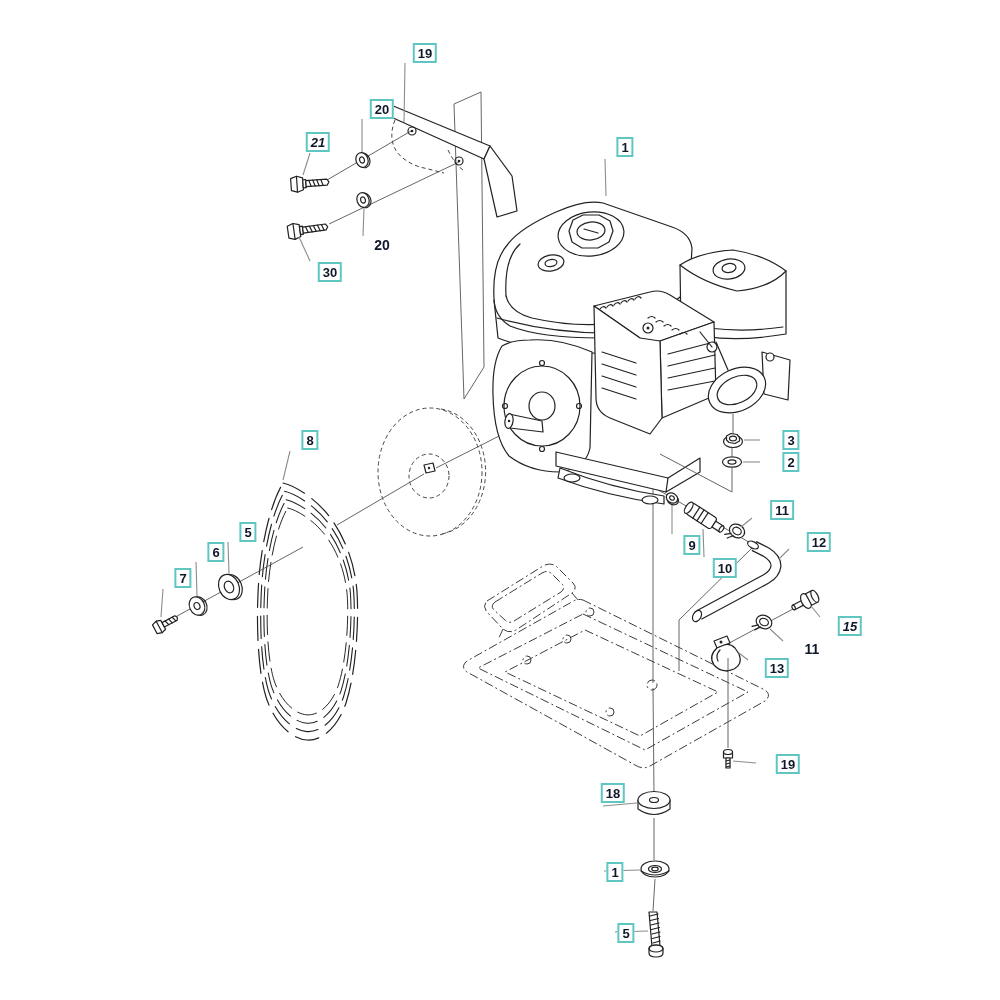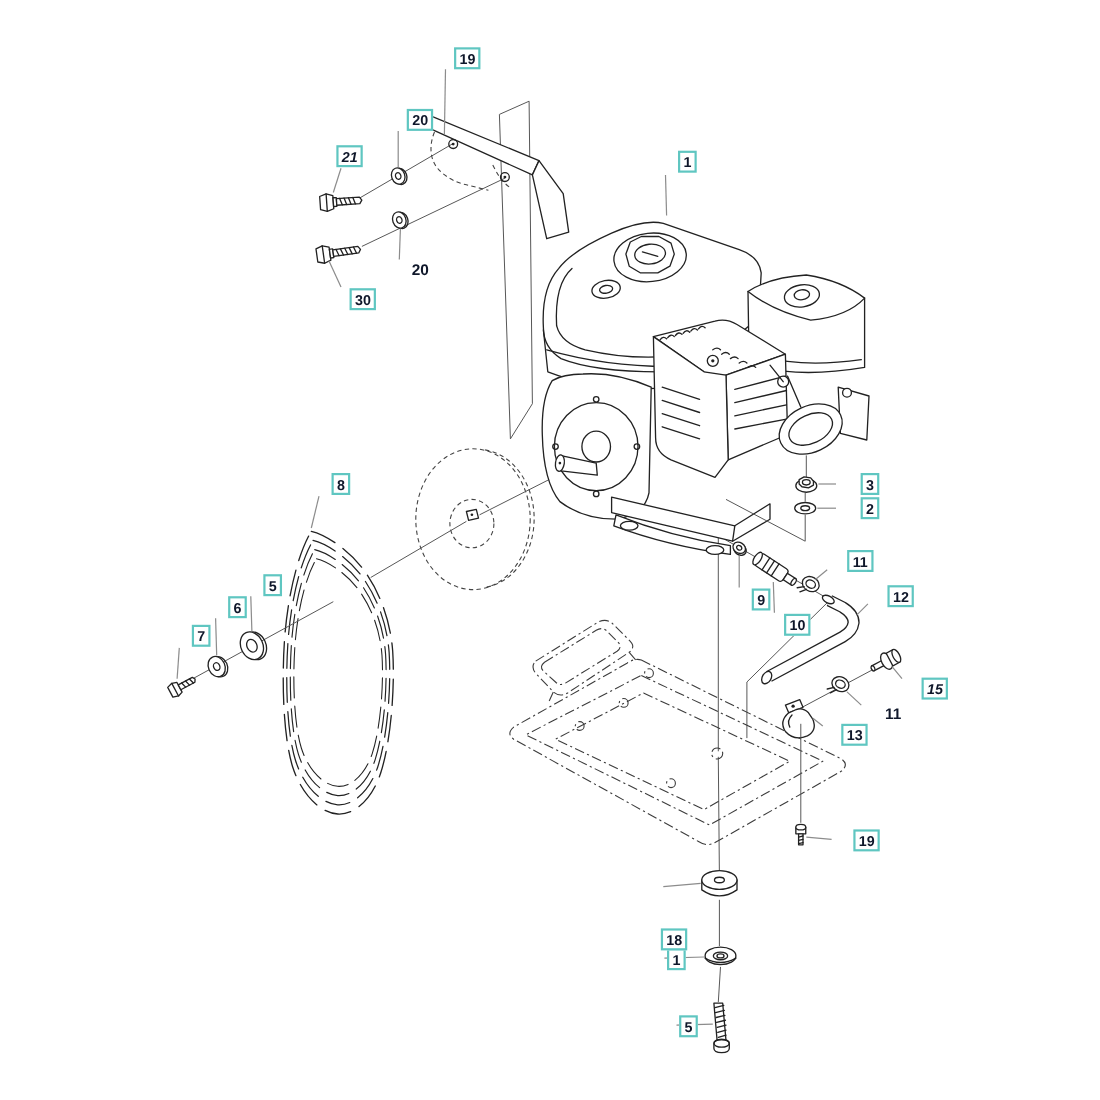--- a/index.html
+++ b/index.html
@@ -380,21 +380,21 @@
       <div class="callout boxed" style="left: 672px; top: 545px;">9</div>
       <div class="callout boxed" style="left: 705px; top: 568px;">10</div>
       <div class="callout boxed" style="left: 762px; top: 510px;">11</div>
       <div class="callout plain" style="left: 792px; top: 649px;">11</div>
       <div class="callout boxed" style="left: 799px; top: 542px;">12</div>
       <div class="callout boxed" style="left: 757px; top: 668px;">13</div>
       <div class="callout boxed" style="left: 768px; top: 764px;">19</div>
       <div class="callout boxed" style="left: 830px; top: 626px; font-style: italic;">15</div>
       <div class="callout boxed" style="left: 606px; top: 933px;">5</div>
       <div class="callout boxed" style="left: 595px; top: 872px;">1</div>
-      <div class="callout boxed" style="left: 593px; top: 854px;">18</div>
+      <div class="callout boxed" style="left: 593px; top: 793px;">18</div>
       <div class="callout boxed" style="left: 405px; top: 53px;">19</div>
       <div class="callout boxed" style="left: 362px; top: 109px;">20</div>
       <div class="callout plain" style="left: 362px; top: 245px;">20</div>
       <div class="callout boxed" style="left: 298px; top: 142px; font-style: italic;">21</div>
       <div class="callout boxed" style="left: 310px; top: 272px;">30</div>
     </div>
 
 </div>
 
 </body></html>

